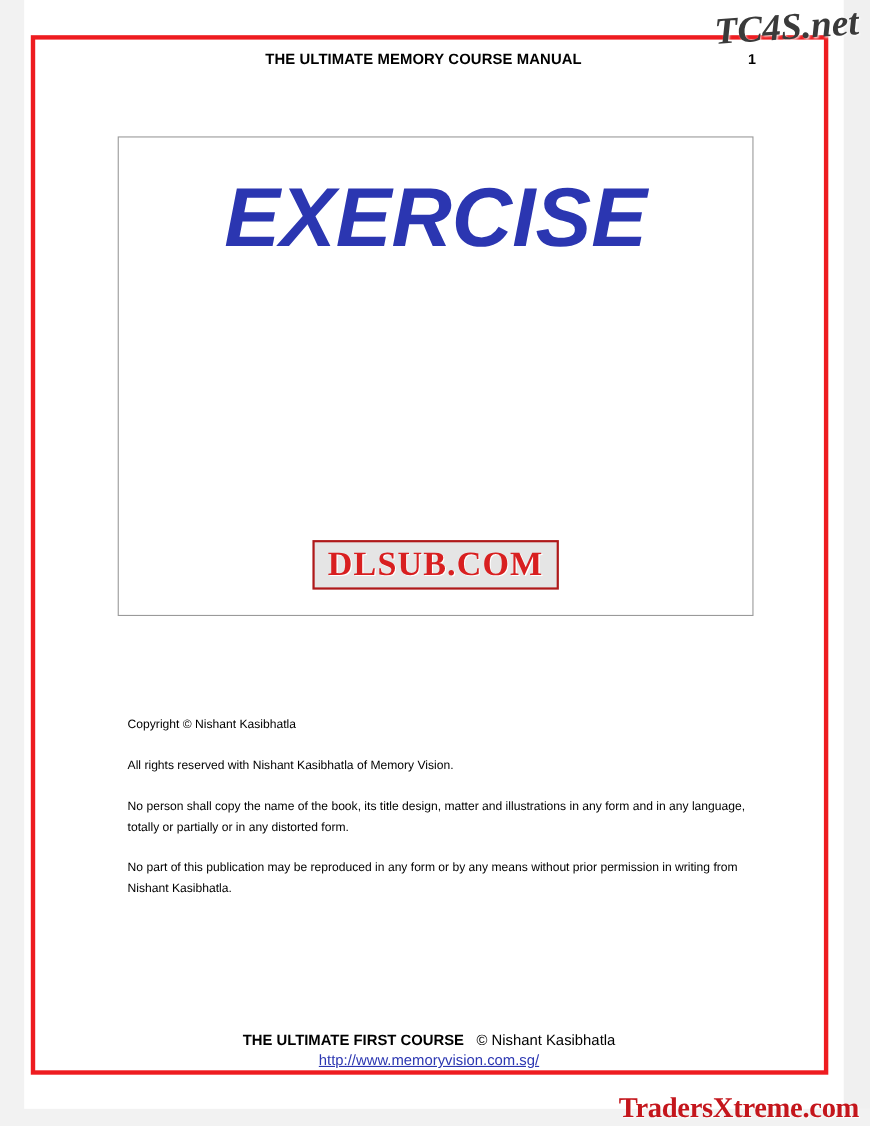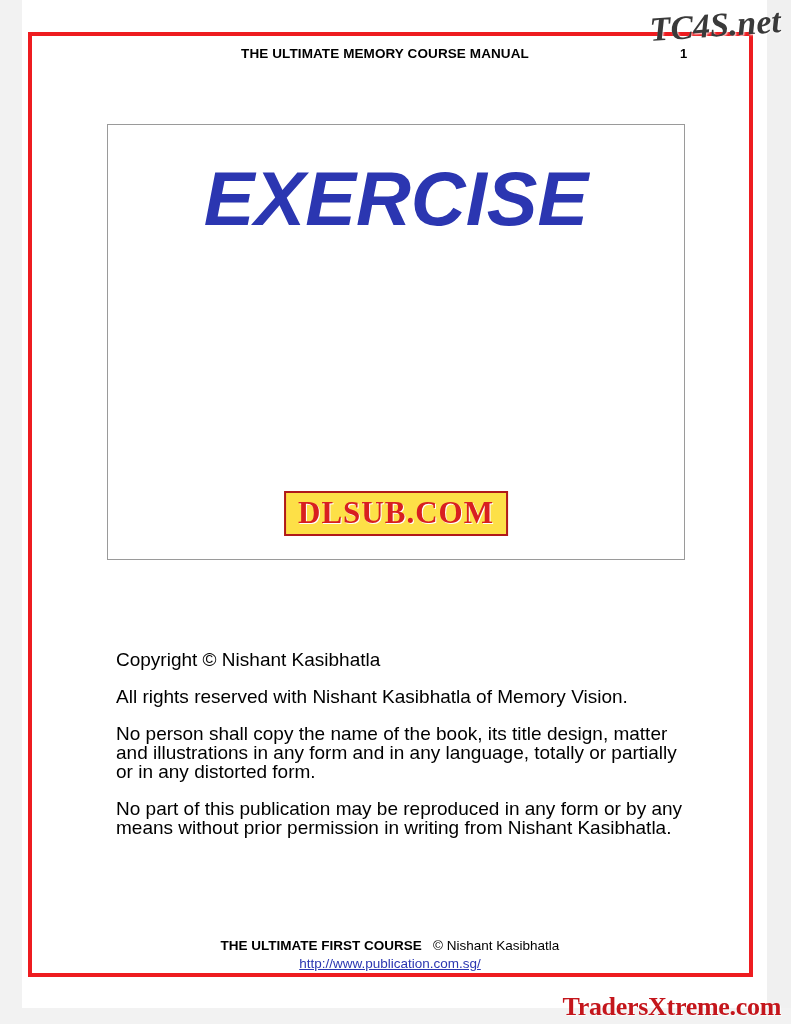--- a/index.html
+++ b/index.html
@@ -93,34 +93,34 @@
   .dlsub {
     position: absolute;
     left: 50%;
     top: 366px;
     transform: translateX(-50%);
     font-family: "Liberation Serif", serif;
     font-weight: bold;
     font-size: 31px;
     letter-spacing: 1px;
     color: #d81f20;
-    background: #fde047;
+    background: #e5e5e5;
     border: 2px solid #b0191a;
     padding: 2px 12px 3px 12px;
     text-shadow: 1px 1px 0 #ffffff;
     white-space: nowrap;
   }
 
   
   .copy-block {
     position: absolute;
     left: 116px;
     top: 650px;
     width: 570px;
-    font-size: 19px;
+    font-size: 11px;
     line-height: 19px;
     color: #000000;
   }
   .copy-block p {
     margin: 0 0 18px 0;
   }
   .copy-block p:last-child { margin-bottom: 0; }
 
   
   .doc-footer {
@@ -219,19 +219,19 @@
     <p>All rights reserved with Nishant Kasibhatla of Memory Vision.</p>
     <p>No person shall copy the name of the book, its title design, matter and illustrations in any form and in any language, totally or partially or in any distorted form.</p>
     <p>No part of this publication may be reproduced in any form or by any means without prior permission in writing from Nishant Kasibhatla.</p>
   </div>
 
   <div class="doc-footer">
     <div class="line1">
       <span class="bold">THE ULTIMATE FIRST COURSE</span>
       <span>&nbsp;&nbsp;© Nishant Kasibhatla</span>
     </div>
-    <div class="line2">http://www.publication.com.sg/</div>
+    <div class="line2">http://www.memoryvision.com.sg/</div>
   </div>
 
   <div class="wm-tc4s">TC4S.net</div>
   <div class="wm-traders">TradersXtreme.com</div>
 
 </div>
 
 </body></html>

